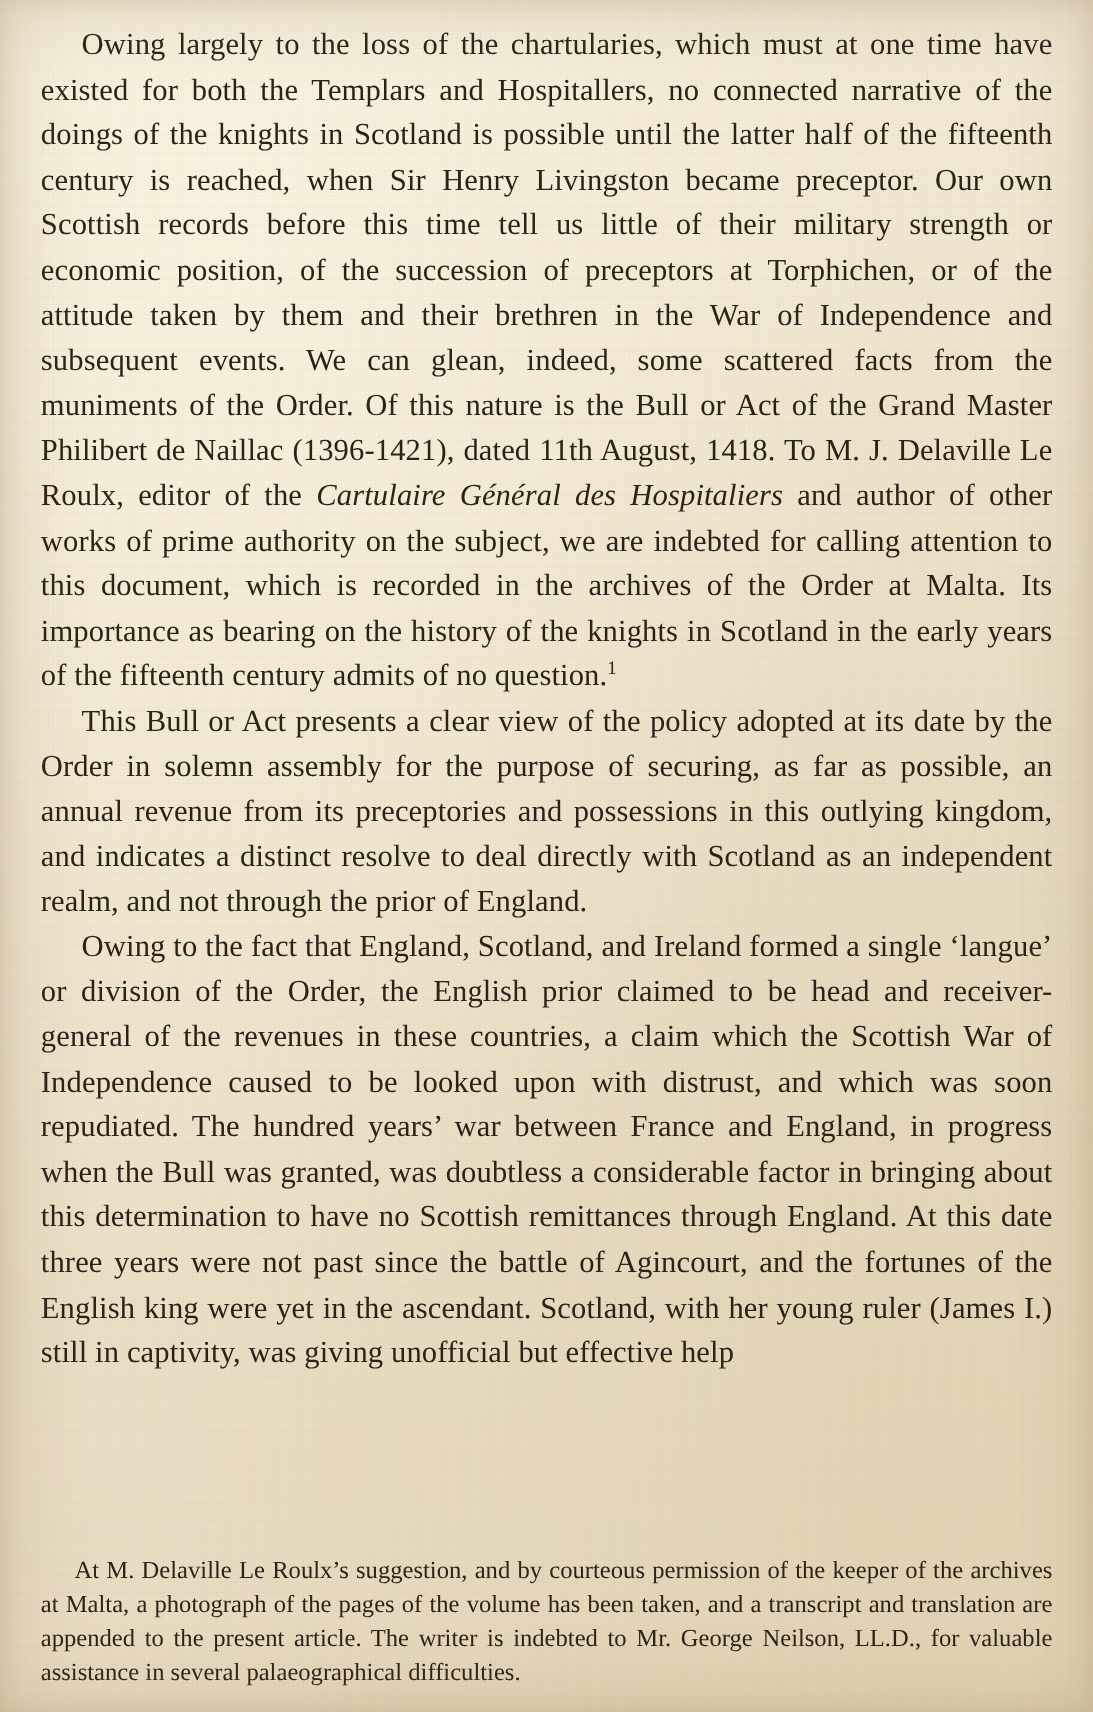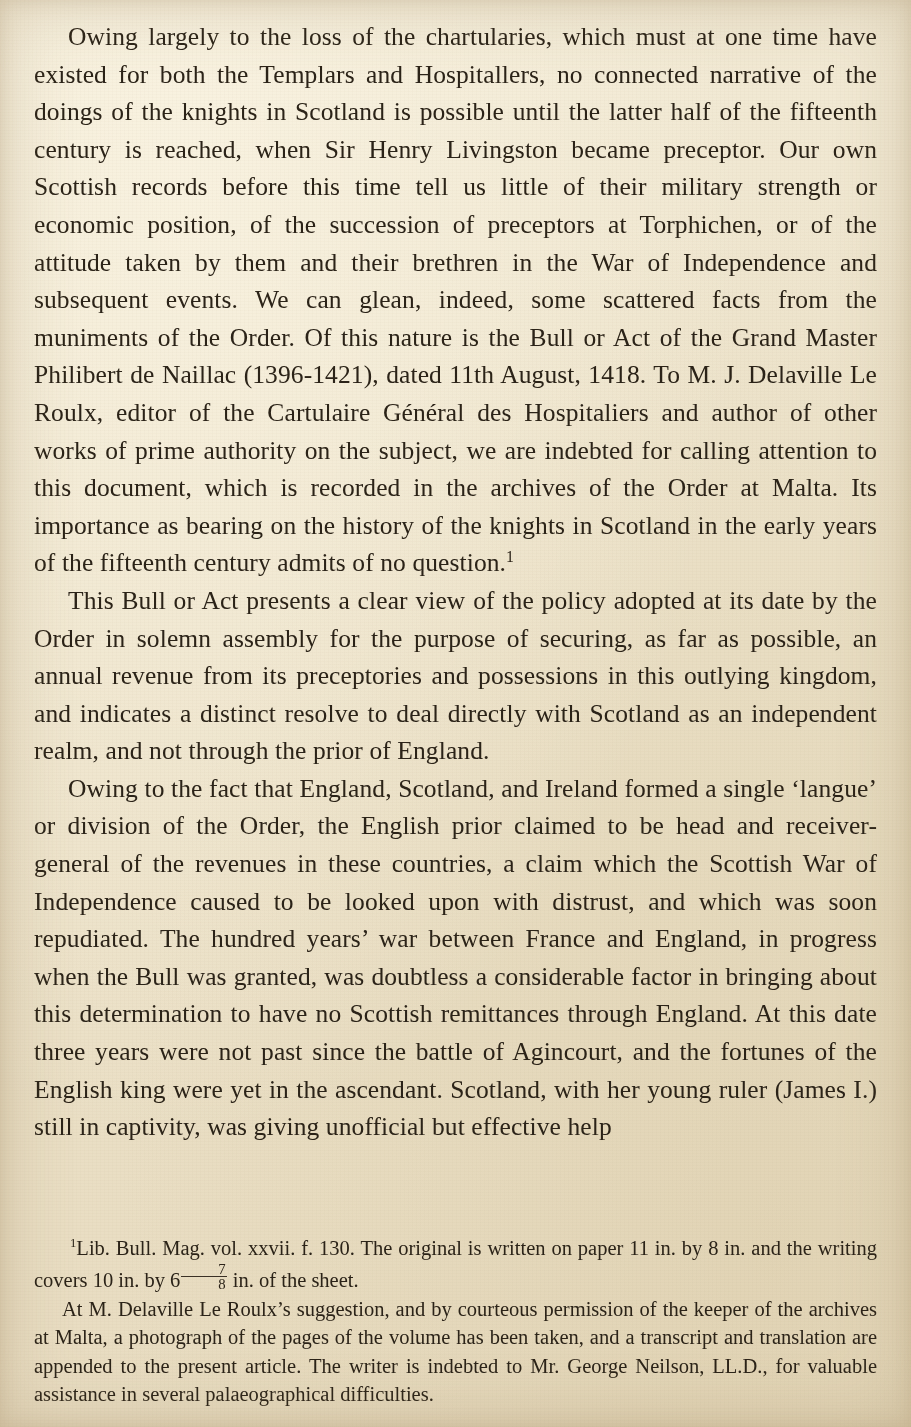--- a/index.html
+++ b/index.html
@@ -43,20 +43,21 @@
     letter-spacing: 0.1px;
   }
   .body-text p {
     margin: 0;
     text-indent: 34px;
   }
   .body-text p.first {
     text-indent: 34px;
   }
   .ital {
+    font-style: italic;
   }
   sup {
     font-size: 0.62em;
     vertical-align: super;
     line-height: 0;
   }
   .footnotes {
     position: absolute;
     left: 34px;
     right: 34px;
@@ -109,18 +110,17 @@
     <p class="first"><span>Owing largely to the loss of the chartularies, which must at one time have existed for both the Templars and Hospitallers, no connected narrative of the doings of the knights in Scotland is possible until the latter half of the fifteenth century is reached, when Sir Henry Livingston became preceptor.  Our own Scottish records before this time tell us little of their military strength or economic position, of the succession of preceptors at Torphichen, or of the attitude taken by them and their brethren in the War of Independence and subsequent events.  We can glean, indeed, some scattered facts from the muniments of the Order.  Of this nature is the Bull or Act of the Grand Master Philibert de Naillac (1396-1421), dated 11th August, 1418.  To M. J. Delaville Le Roulx, editor of the </span><span class="ital">Cartulaire Général des Hospitaliers</span><span> and author of other works of prime authority on the subject, we are indebted for calling attention to this document, which is recorded in the archives of the Order at Malta.  Its importance as bearing on the history of the knights in Scotland in the early years of the fifteenth century admits of no question.</span><sup>1</sup></p>
 
     <p>This Bull or Act presents a clear view of the policy adopted at its date by the Order in solemn assembly for the purpose of securing, as far as possible, an annual revenue from its preceptories and possessions in this outlying kingdom, and indicates a distinct resolve to deal directly with Scotland as an independent realm, and not through the prior of England.</p>
 
     <p>Owing to the fact that England, Scotland, and Ireland formed a single ‘langue’ or division of the Order, the English prior claimed to be head and receiver-general of the revenues in these countries, a claim which the Scottish War of Independence caused to be looked upon with distrust, and which was soon repudiated. The hundred years’ war between France and England, in progress when the Bull was granted, was doubtless a considerable factor in bringing about this determination to have no Scottish remittances through England.  At this date three years were not past since the battle of Agincourt, and the fortunes of the English king were yet in the ascendant.  Scotland, with her young ruler (James I.) still in captivity, was giving unofficial but effective help</p>
 
   </div>
 
   <div class="footnotes">
 
-    <p class="fn1"><sup>1</sup><span class="ital">Lib. Bull. Mag.</span><span> vol. xxvii. f. 130.   The original is written on paper 11 in. by 8 in. and the writing covers 10 in. by 6</span><span class="frac"><span class="num">7</span><span class="den">8</span></span><span> in. of the sheet.</span></p>
     <p class="fn2">At M. Delaville Le Roulx’s suggestion, and by courteous permission of the keeper of the archives at Malta, a photograph of the pages of the volume has been taken, and a transcript and translation are appended to the present article.  The writer is indebted to Mr. George Neilson, LL.D., for valuable assistance in several palaeographical difficulties.</p>
   </div>
 
   <div class="edge-shade"></div>
 </div>
 
 </body></html>

